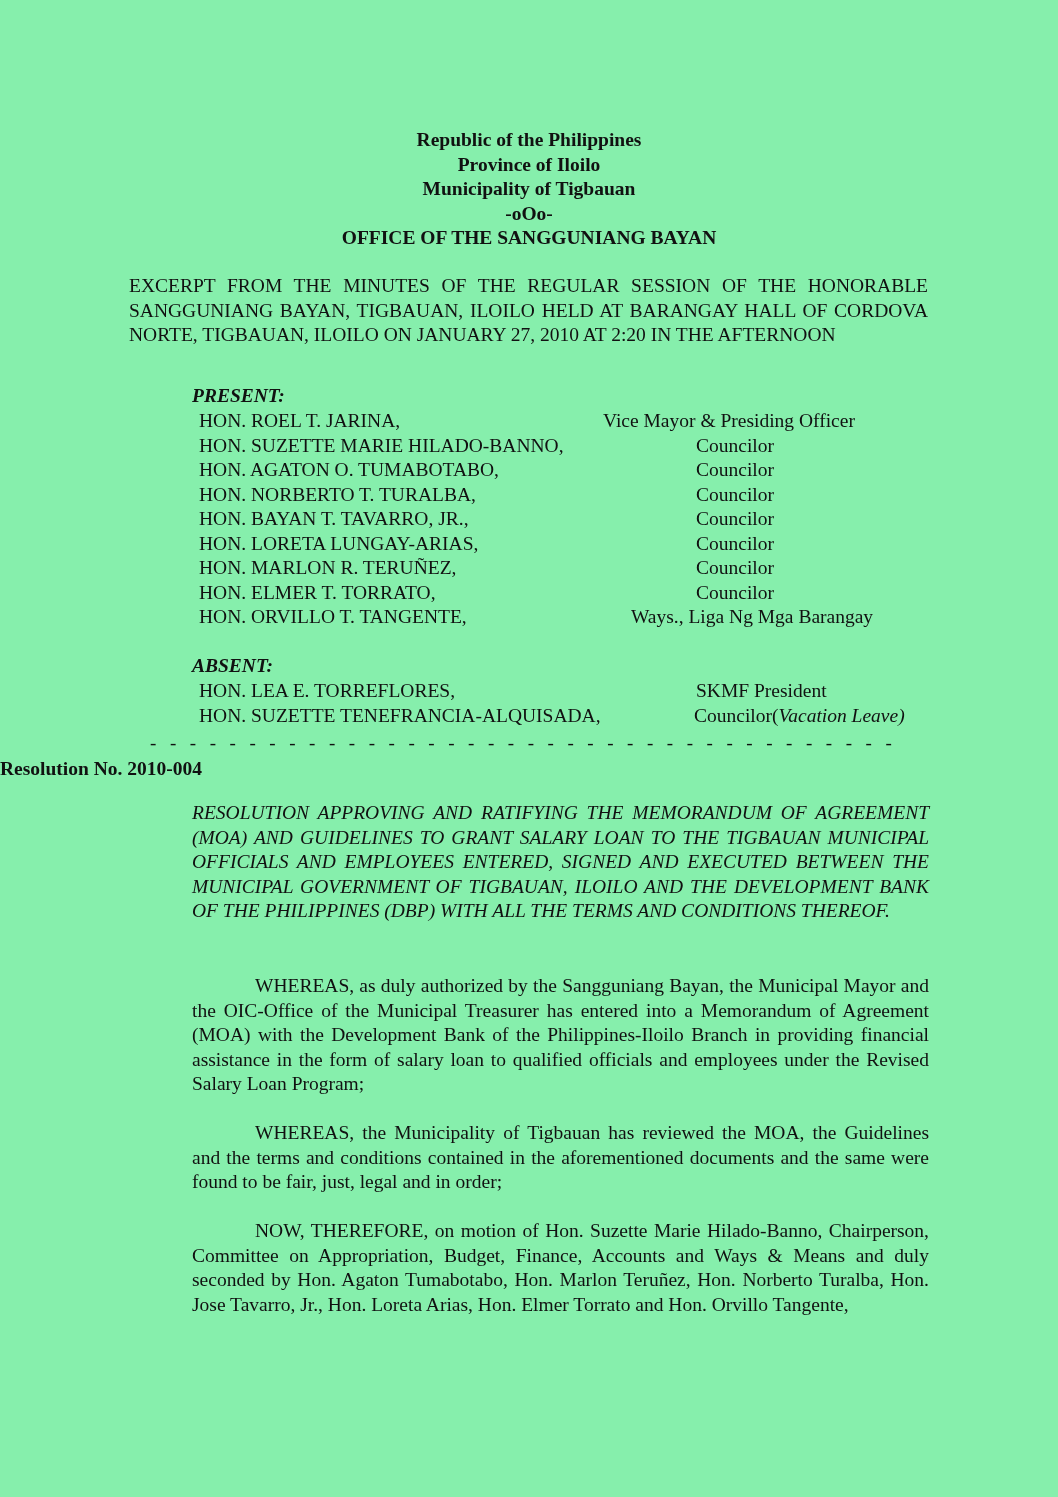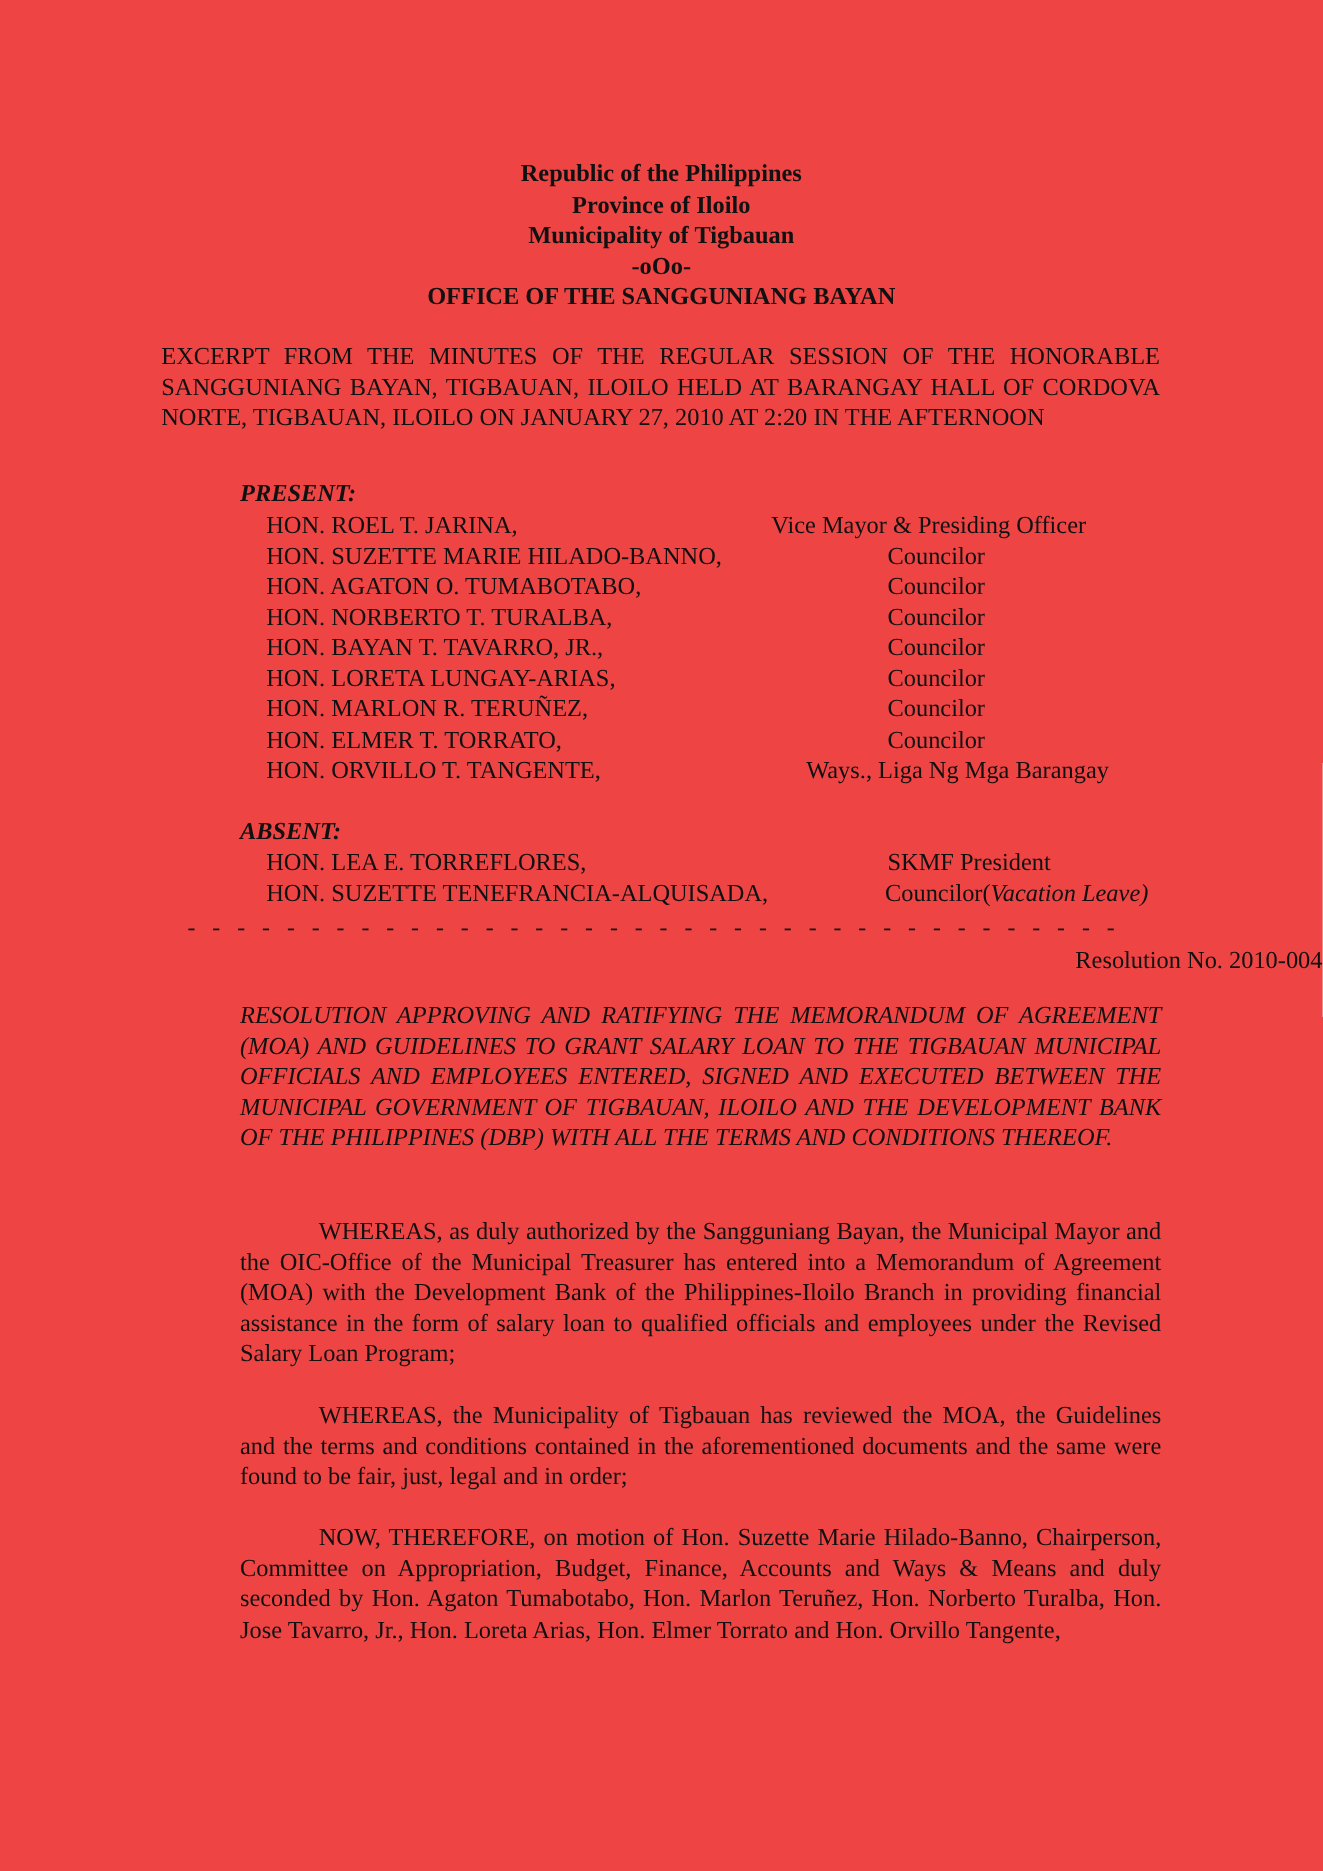--- a/index.html
+++ b/index.html
@@ -12,21 +12,21 @@
     height: 1497px;
     position: relative;
     overflow: hidden;
     font-family: "Liberation Serif", "DejaVu Serif", serif;
     color: #111111;
   }
   .page {
     position: absolute;
     left: 0; top: 0;
     width: 1058px; height: 1497px;
-    background: #ef4444;
+    background: #86efac;
   }
   .header {
     position: absolute;
     left: 0; width: 1058px;
     top: 128px;
     text-align: center;
     font-weight: bold;
     font-size: 19.5px;
     line-height: 24.5px;
   }
@@ -43,21 +43,21 @@
   .section-label {
     position: absolute;
     left: 192px;
     font-weight: bold;
     font-style: italic;
     font-size: 19.5px;
     line-height: 24.5px;
   }
   .roster {
     position: absolute;
-    left: 213px;
+    left: 199px;
     width: 700px;
     font-size: 19.5px;
     line-height: 24.5px;
   }
   .roster-row {
     position: relative;
     height: 24.5px;
     white-space: nowrap;
   }
   .roster-row .name { position: absolute; left: 0; top: 0; }
@@ -80,22 +80,22 @@
     line-height: 20px;
     letter-spacing: 4.4px;
     white-space: nowrap;
     overflow: hidden;
     color: #111;
   }
   .resolution-no {
     position: absolute;
     left: 0; width: 1058px;
     top: 757px;
-    text-align: right;
-    font-weight: normal;
+    text-align: left;
+    font-weight: bold;
     font-size: 19.5px;
     line-height: 24.5px;
   }
   .res-title {
     position: absolute;
     left: 192px; width: 737px;
     top: 801px;
     font-size: 19.5px;
     line-height: 24.5px;
     text-align: justify;

